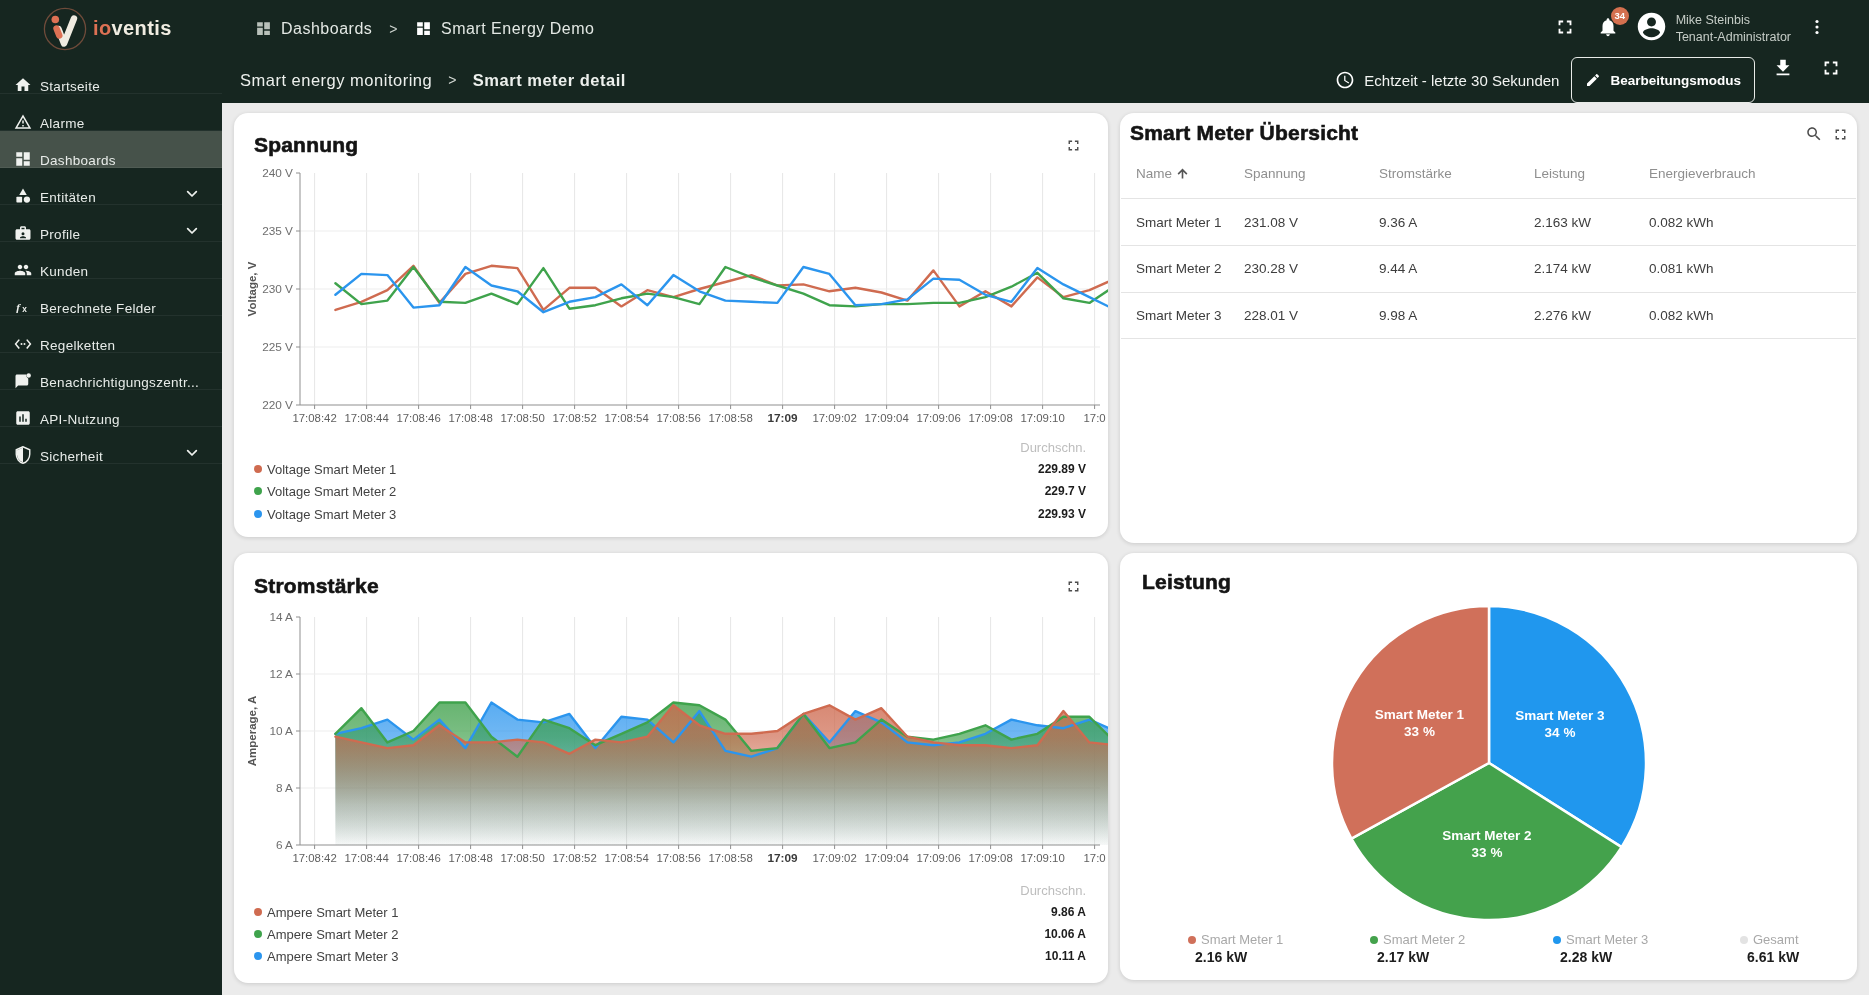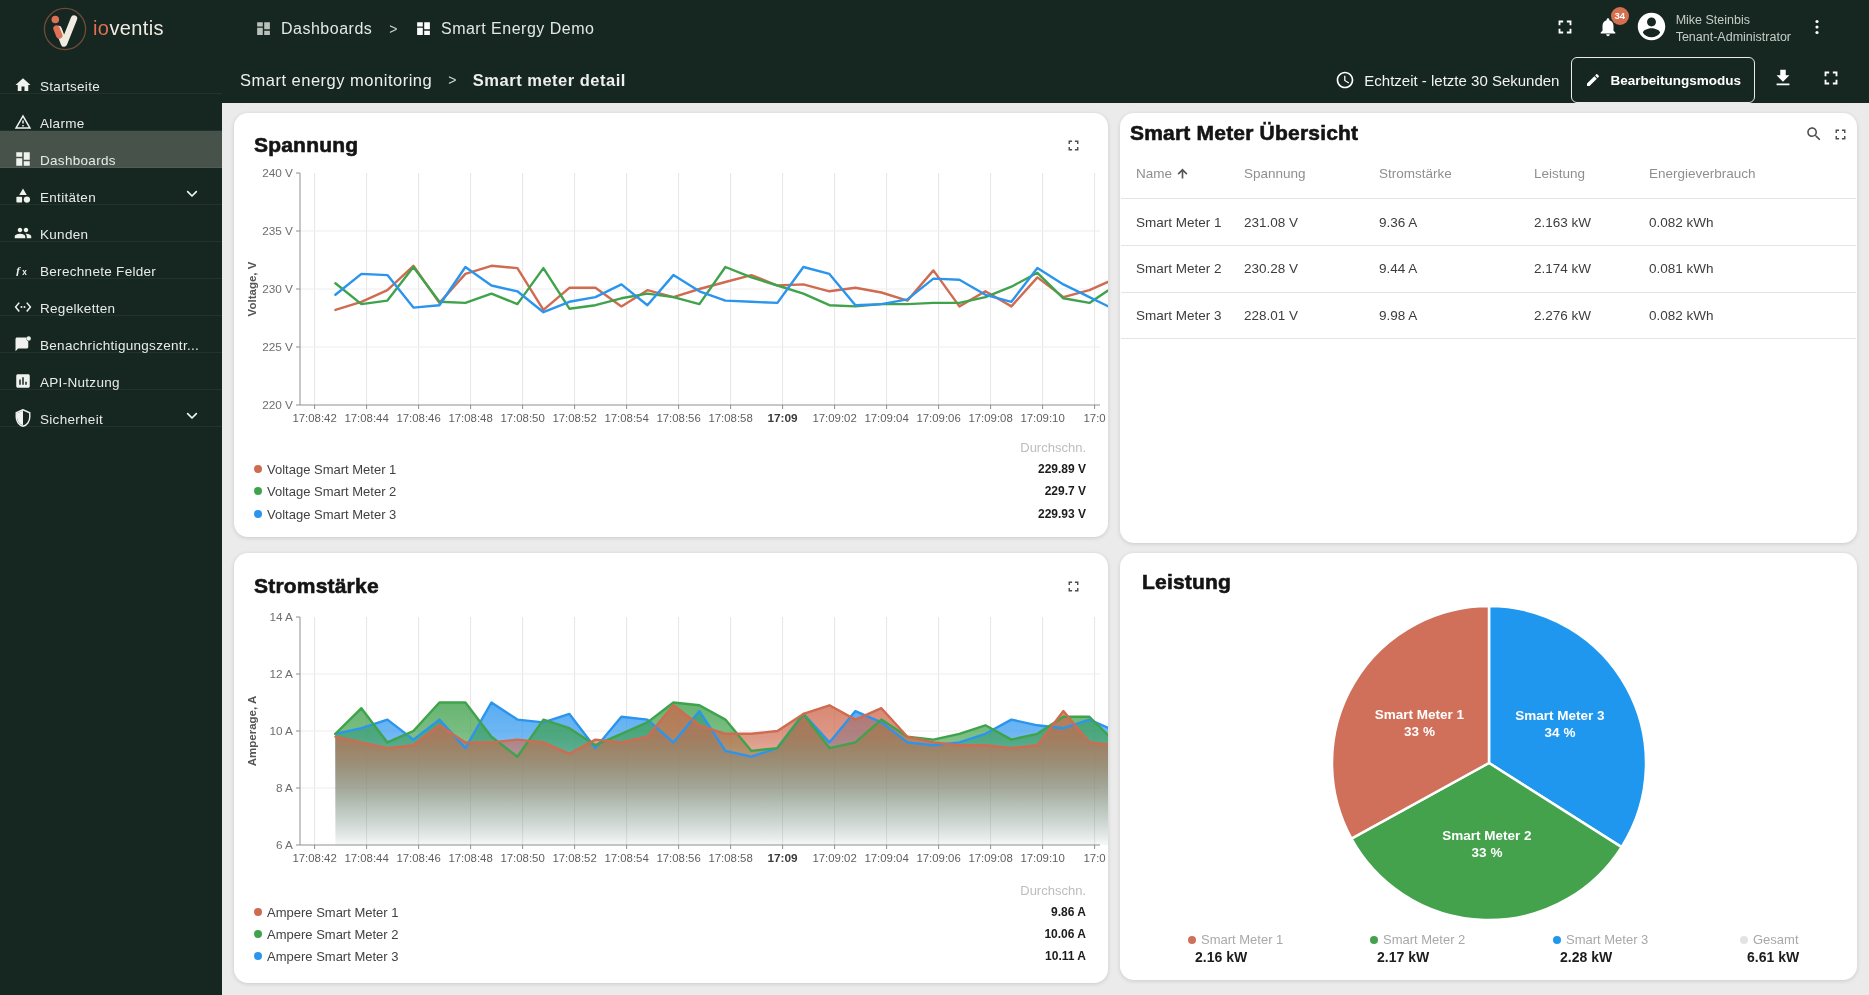--- a/index.html
+++ b/index.html
@@ -4,21 +4,21 @@
 *{margin:0;padding:0;box-sizing:border-box}
 html,body{width:1869px;height:995px;overflow:hidden}
 body{font-family:"Liberation Sans",sans-serif;background:#ebebeb;position:relative}
 .topbar{position:absolute;left:0;top:0;width:1869px;height:57px;background:#162620;z-index:5}
 .sidebar{position:absolute;left:0;top:57px;width:222px;bottom:0;background:#162620;z-index:4}
 .toolbar{position:absolute;left:222px;top:57px;right:0;height:46px;background:#162620;z-index:4}
 .main{position:absolute;left:222px;top:103px;right:0;bottom:0;background:#ebebeb}
 .card{position:absolute;background:#fff;border-radius:14px;box-shadow:0 1px 4px rgba(0,0,0,0.14)}
 
 .logo{position:absolute;left:43px;top:7px;width:44px;height:44px}
-.brand{position:absolute;left:93px;top:17px;font-size:20px;font-weight:normal;letter-spacing:.4px;color:#f0ece1}
+.brand{position:absolute;left:93px;top:17px;font-size:20px;font-weight:bold;letter-spacing:.4px;color:#f0ece1}
 .brand .io{color:#dd7154}
 .crumbs{position:absolute;left:255px;top:0;height:57px;display:flex;align-items:center;color:#e3e8e4;font-size:16px;letter-spacing:.5px}
 .crumbs svg{margin-right:9px}
 .crumbs .sep{margin:0 17px;color:#cfd5d0;font-size:14px}
 .topright{position:absolute;right:16px;top:0;height:57px;display:flex;align-items:center}
 .tr-ic{color:#fff}
 .bellwrap{position:relative;margin-left:21px}
 .badge{position:absolute;right:-10px;top:-9px;background:#d4704f;color:#fff;font-size:9.5px;font-weight:bold;border-radius:50%;width:18px;height:18px;display:flex;align-items:center;justify-content:center}
 .avatar{margin-left:16px}
 .uinfo{margin-left:8px;line-height:17px}
@@ -28,21 +28,21 @@
 
 .menu{padding-top:0}
 .mi{height:37px;display:flex;align-items:flex-end;color:#e8ece9;font-size:13.5px;letter-spacing:.3px;position:relative;box-shadow:inset 0 -1px rgba(255,255,255,0.06)}
 .mi svg{margin-left:14px;margin-right:8px;flex:0 0 18px}
 .mi.active{background:#46524a}
 .mi .chev{position:absolute;right:14px}
 
 .tb-crumb{position:absolute;left:18px;top:0;height:46px;display:flex;align-items:center;font-size:16.5px;letter-spacing:.5px;color:#edf0ed}
 .tb-crumb b{font-weight:bold}
 .tb-crumb .sep{margin:0 16px;font-size:14px;color:#d6dbd6}
-.tbright{position:absolute;right:0;top:0;height:46px;display:flex;align-items:center;color:#fff}
+.tbright{position:absolute;right:0;top:0;height:46px;display:flex;color:#fff}
 .tbright .rt{display:flex;align-items:center;font-size:15px;color:#f2f4f2}
 .tbright .rt svg{margin-right:9px}
 .editbtn{margin-left:12px;height:46px;border:1px solid #e8ebe8;border-radius:6px;display:flex;align-items:center;padding:0 13px;font-size:13.5px;font-weight:bold;color:#fff}
 .editbtn svg{margin-right:9px}
 .tbright .dl{margin-left:17px}
 .tbright .fs{margin-left:26px;margin-right:27px}
 
 .ctitle{position:absolute;left:20px;font-size:21px;font-weight:bold;color:#141414;letter-spacing:.2px;-webkit-text-stroke:0.6px #141414}
 .cfs{position:absolute;color:#4c4c4c}
 .chart{position:absolute;left:0;top:0}
@@ -134,20 +134,29 @@
         </svg>
         <span>Dashboards</span>
       </div>
       <div class="mi">
         <svg width="18" height="18" viewBox="0 0 24 24" fill="#f0f2ef">
           <path d="M12 2l-5 8.5h10L12 2z"></path>
           <rect x="3.2" y="13" width="7.6" height="7.6" rx="1"></rect>
           <circle cx="17.2" cy="16.8" r="4.2"></circle>
         </svg>
         <span>Entitäten</span>
+        <span class="chev"><svg width="16" height="16" viewBox="0 0 24 24" fill="#eef1ee">
+            <path d="M5.5 8.5 L12 15 L18.5 8.5" fill="none" stroke="#eef1ee" stroke-width="2.6" stroke-linecap="round" stroke-linejoin="round"></path>
+          </svg></span>
+      </div>
+      <div class="mi">
+        <svg width="18" height="18" viewBox="0 0 24 24" fill="#f0f2ef">
+          <path d="M20 7h-4V5c0-1.1-.9-2-2-2h-4C8.9 3 8 3.9 8 5v2H4c-1.1 0-2 .9-2 2v10c0 1.1.9 2 2 2h16c1.1 0 2-.9 2-2V9c0-1.1-.9-2-2-2zm-10-2h4v2h-4V5zm2 6a2 2 0 110 4 2 2 0 010-4zm4 8H8v-.8c0-1.3 2.7-2 4-2s4 .7 4 2v.8z"></path>
+        </svg>
+        <span>Profile</span>
         <span class="chev"><svg width="16" height="16" viewBox="0 0 24 24" fill="#eef1ee">
             <path d="M5.5 8.5 L12 15 L18.5 8.5" fill="none" stroke="#eef1ee" stroke-width="2.6" stroke-linecap="round" stroke-linejoin="round"></path>
           </svg></span>
       </div>
       <div class="mi">
         <svg width="18" height="18" viewBox="0 0 24 24" fill="#f0f2ef">
           <path d="M16 11c1.66 0 2.99-1.34 2.99-3S17.66 5 16 5s-3 1.34-3 3 1.34 3 3 3zm-8 0c1.66 0 2.99-1.34 2.99-3S9.66 5 8 5 5 6.34 5 8s1.34 3 3 3zm0 2c-2.33 0-7 1.17-7 3.5V19h14v-2.5C15 14.17 10.33 13 8 13zm8 0c-.29 0-.62.02-.97.05 1.16.84 1.97 1.97 1.97 3.45V19h6v-2.5c0-2.33-4.67-3.5-7-3.5z"></path>
         </svg>
         <span>Kunden</span>
       </div>

